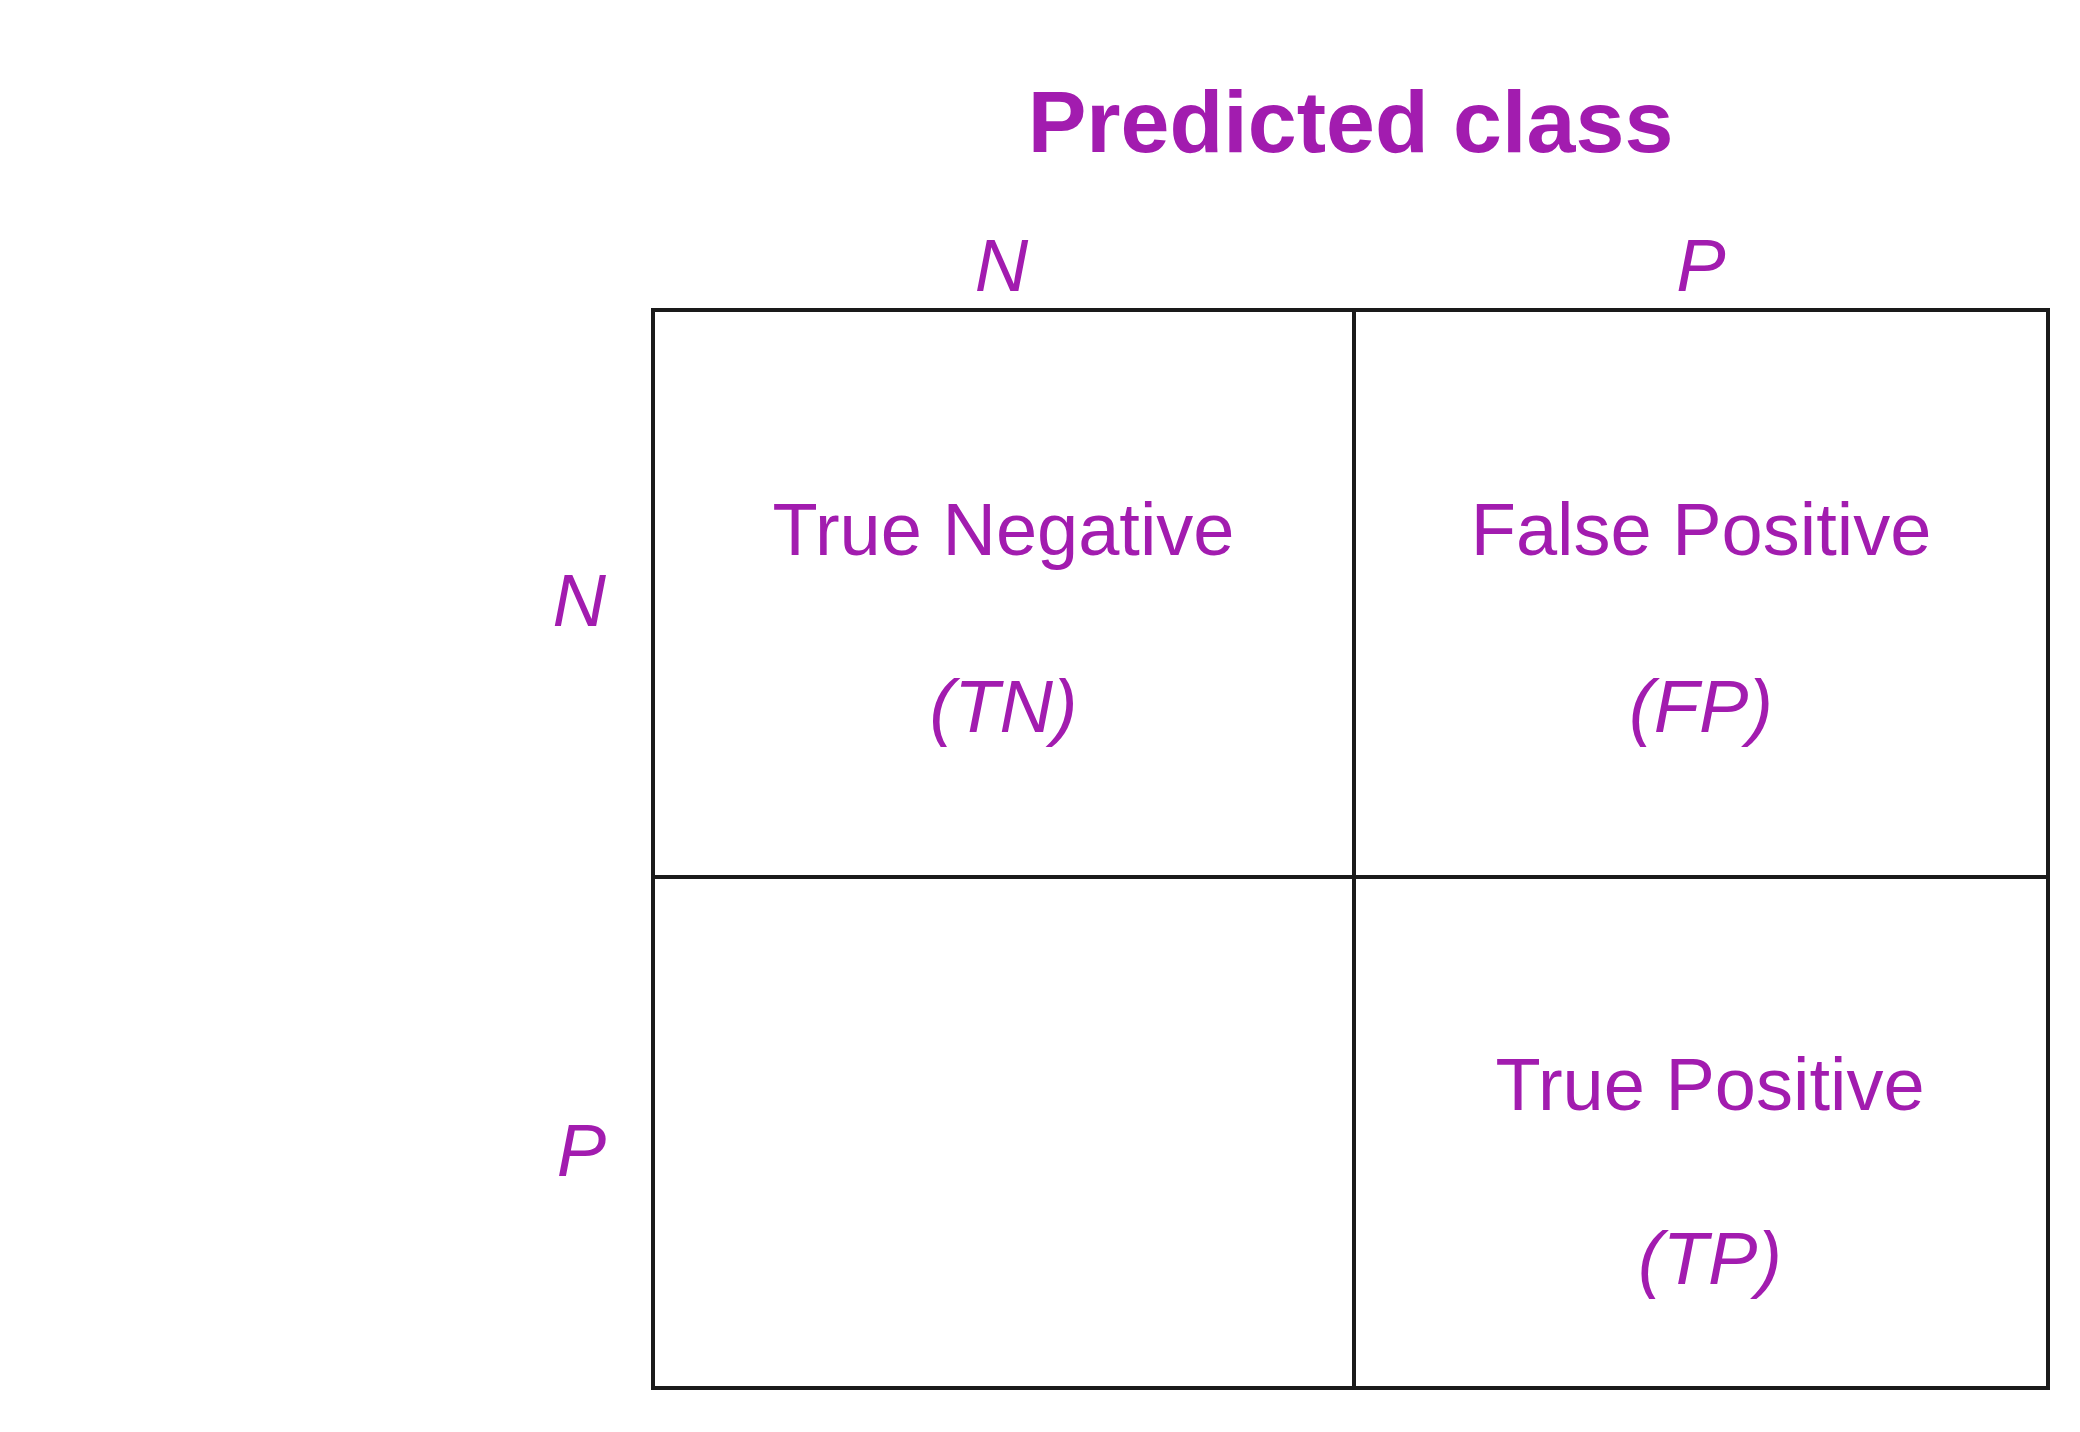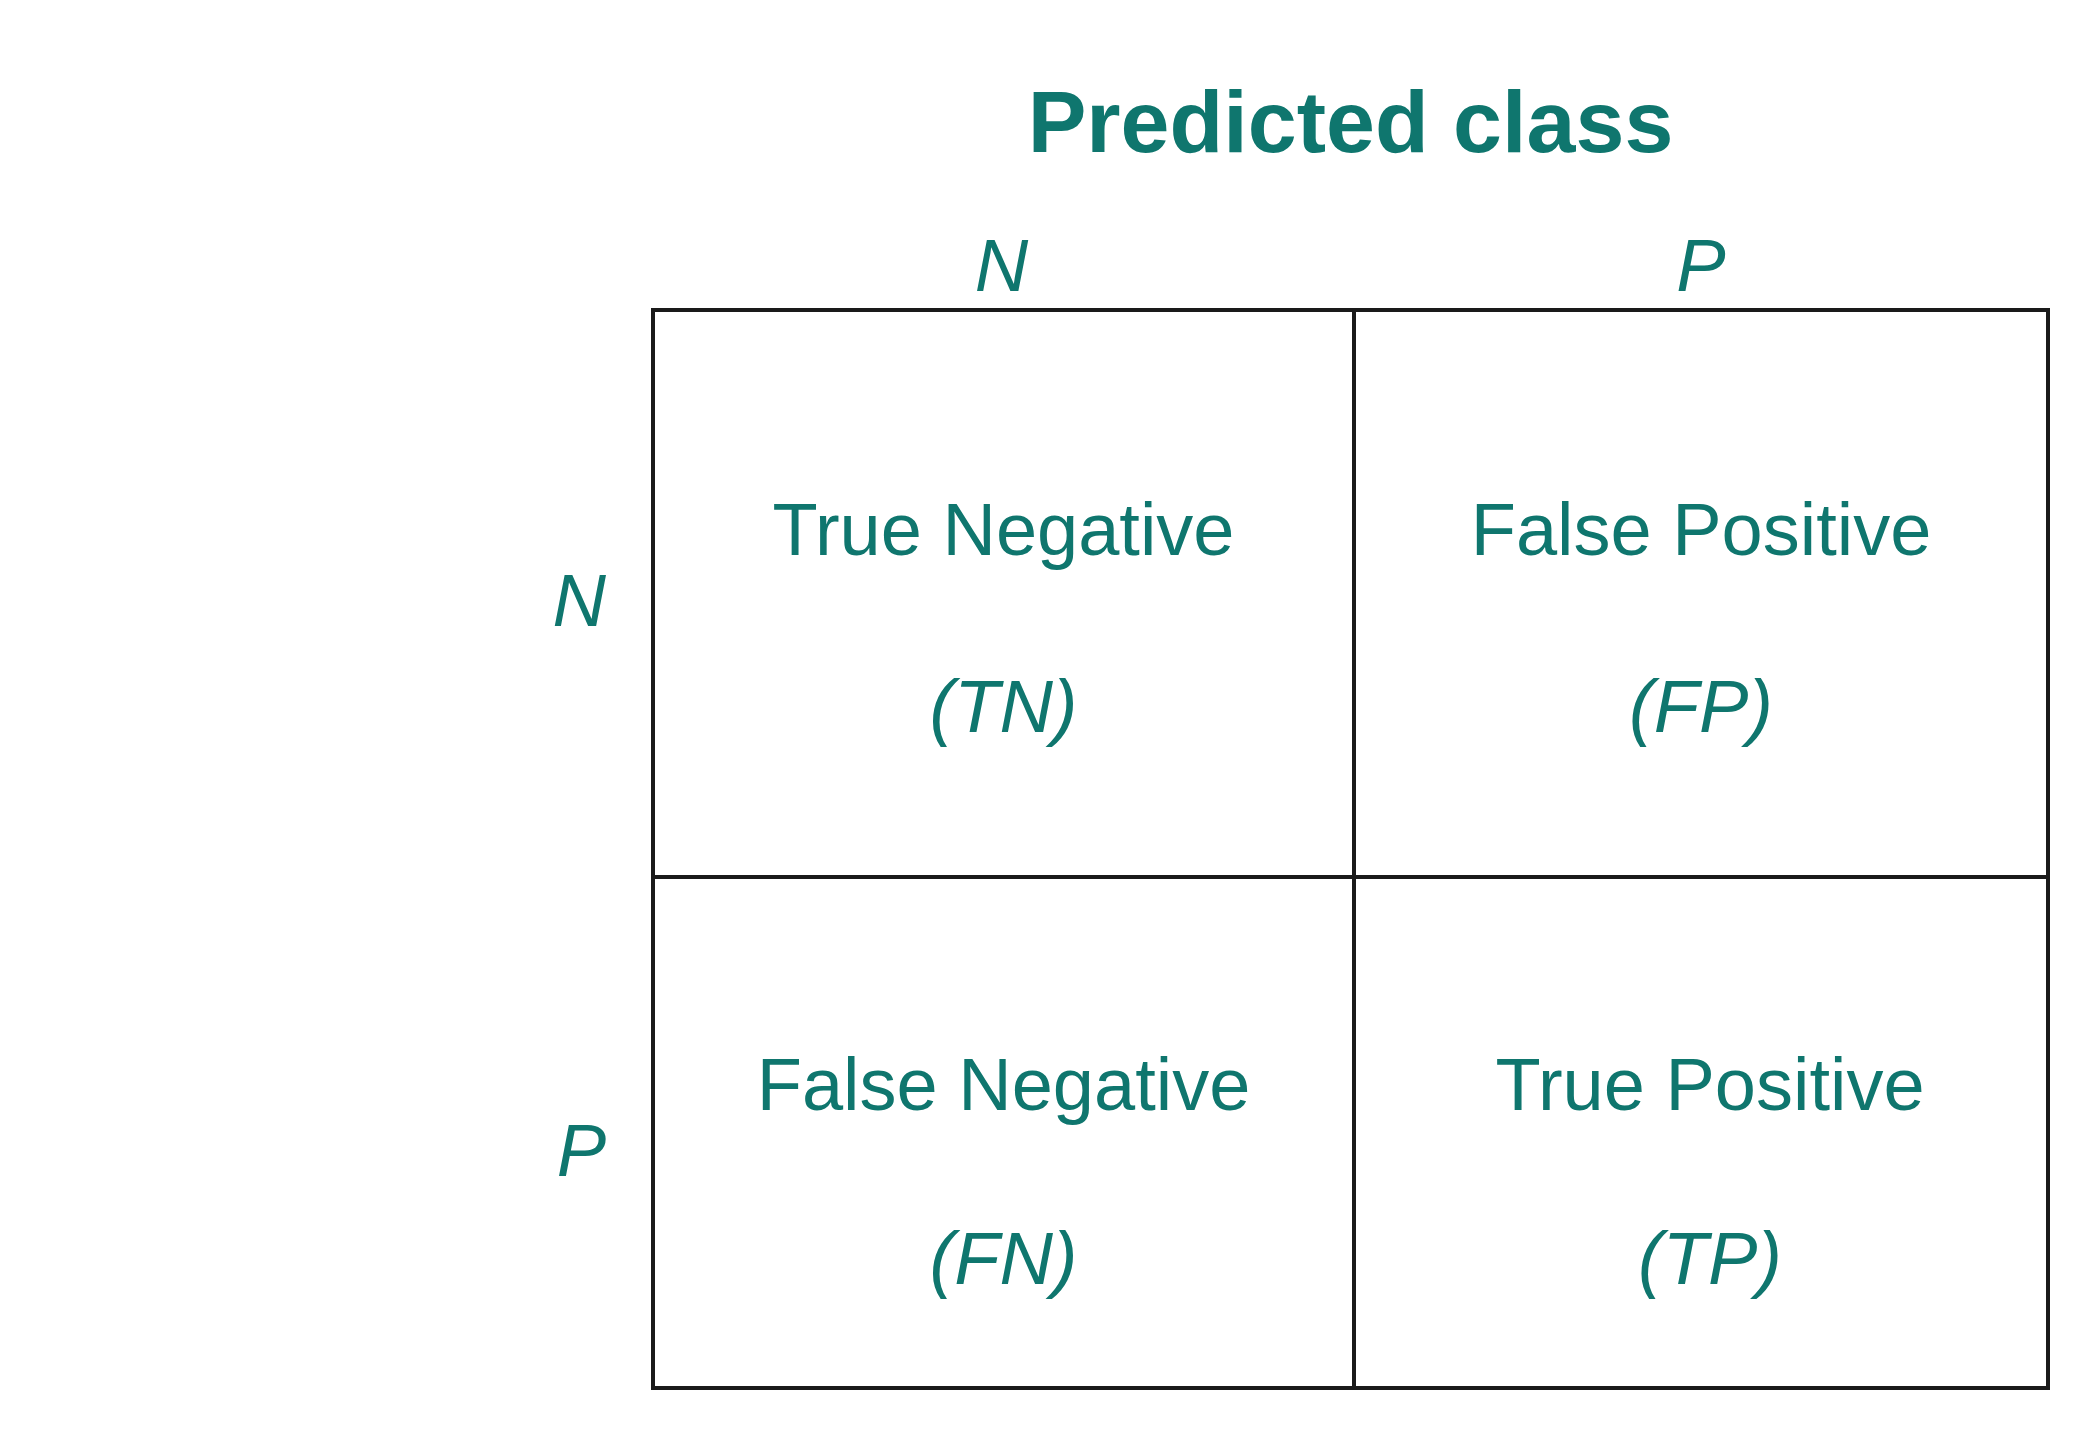--- a/index.html
+++ b/index.html
@@ -6,21 +6,21 @@
     margin: 0;
     padding: 0;
     background: #ffffff;
   }
   #canvas {
     position: relative;
     width: 2080px;
     height: 1432px;
     background: #ffffff;
     font-family: "Liberation Sans", "DejaVu Sans", sans-serif;
-    color: #0f766e;
+    color: #a21caf;
     overflow: hidden;
   }
   .abs { position: absolute; }
 
   
   .axis-title {
     font-weight: bold;
     font-size: 88px;
     line-height: 88px;
     text-align: center;
@@ -110,24 +110,20 @@
     <div class="cell row-top" id="cell-fp">
       <div class="cell-label">False Positive</div>
       <div class="cell-abbr">(FP)</div>
     </div>
 
     <div class="cell row-top" id="cell-tn">
       <div class="cell-label">True Negative</div>
       <div class="cell-abbr">(TN)</div>
     </div>
 
-    <div class="cell row-bottom" id="cell-fn">
-      <div class="cell-label">False Negative</div>
-      <div class="cell-abbr">(FN)</div>
-    </div>
 
     <div class="cell row-bottom" id="cell-tp">
       <div class="cell-label">True Positive</div>
       <div class="cell-abbr">(TP)</div>
     </div>
   </div>
 
 </div>
 
 </body></html>

